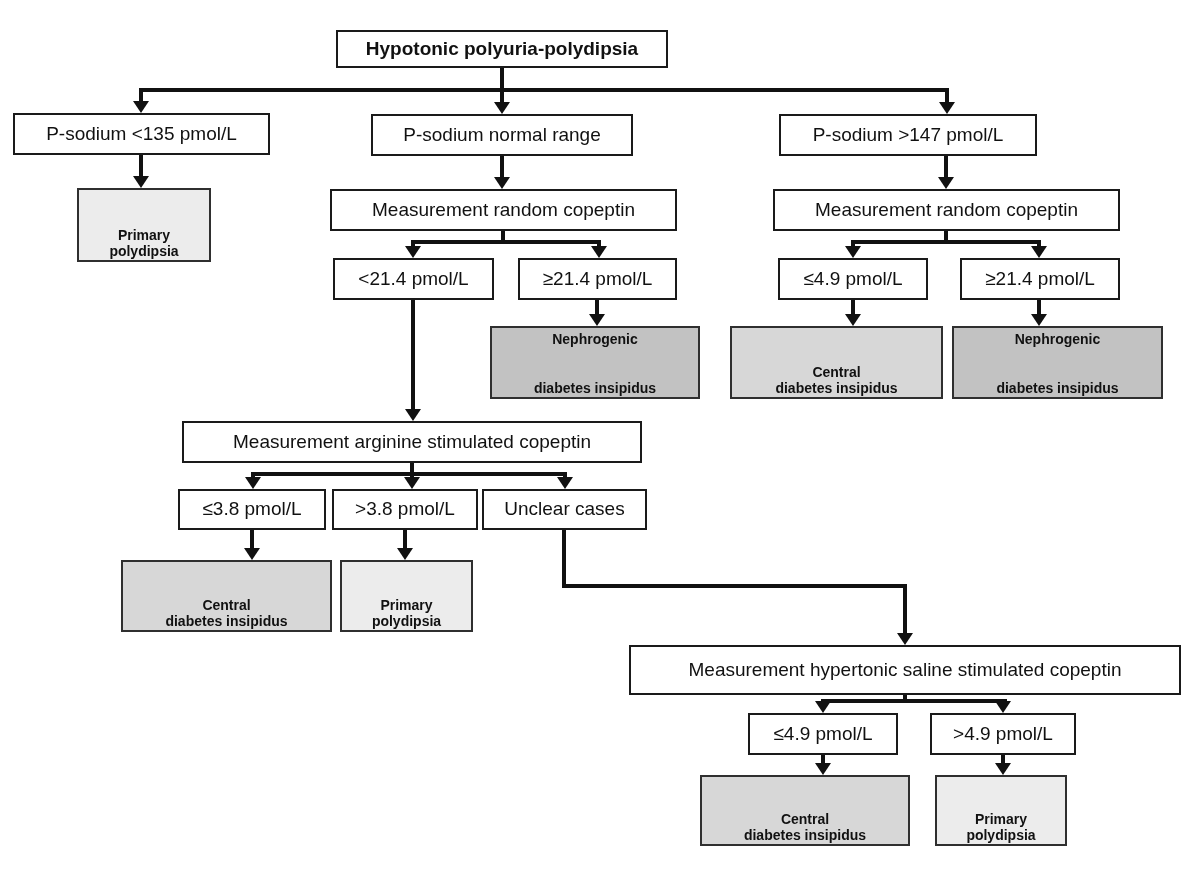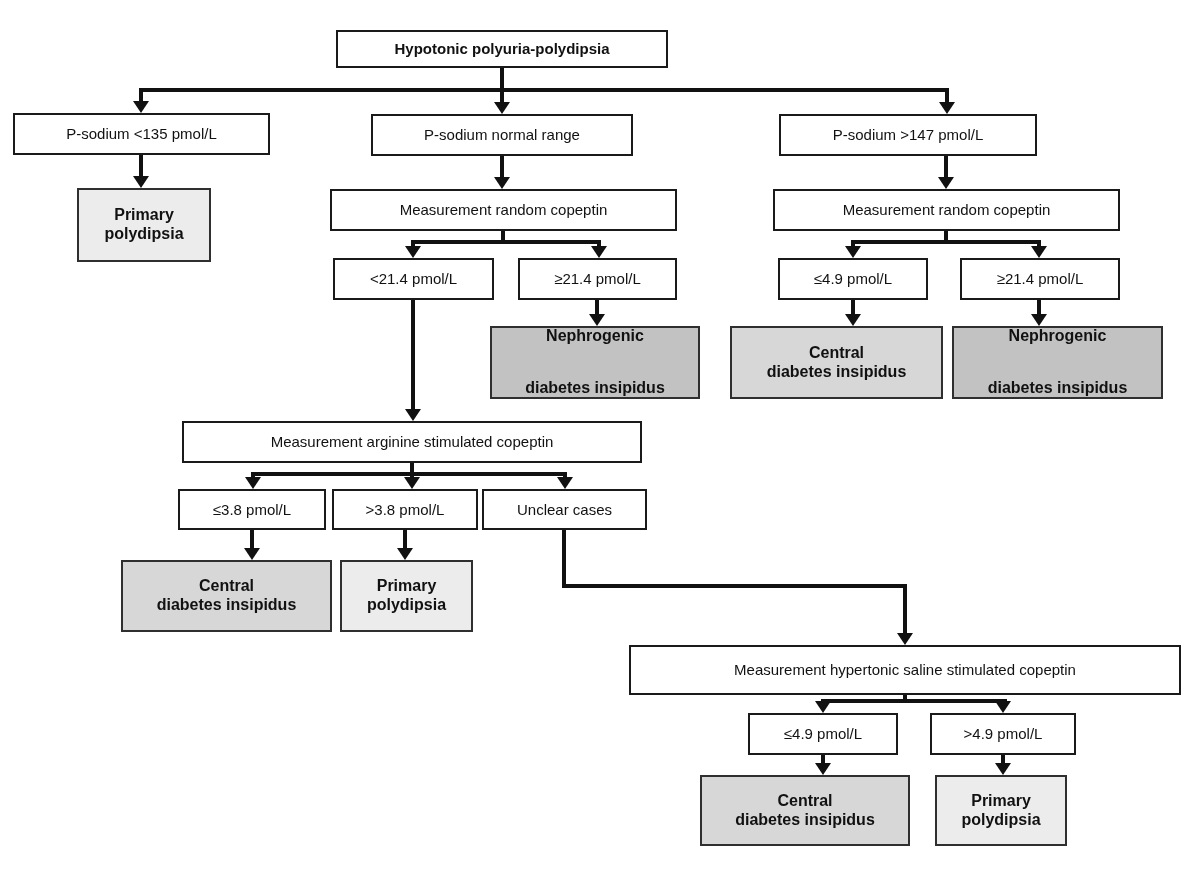--- a/index.html
+++ b/index.html
@@ -15,30 +15,31 @@
   .box {
     position: absolute;
     box-sizing: border-box;
     background: #ffffff;
     border: 2px solid var(--box-border, #1a1a1a);
     display: flex;
     flex-direction: column;
     align-items: center;
     justify-content: center;
     text-align: center;
-    font-size: 15px;
+    font-size: 19px;
     line-height: 1.18;
     white-space: nowrap;
   }
   .box span { display: block; }
   .bold { font-weight: bold; }
   .result {
     border: 2.5px solid var(--result-border, #2f2f2f);
     font-weight: bold;
-    font-size: 16px;
+    font-size: 14px;
+    justify-content: flex-end;
   }
   .fill-light  { background: var(--fill-light,  #ececec); }
   .fill-medium { background: var(--fill-medium, #d7d7d7); }
   .fill-dark   { background: var(--fill-dark,   #c2c2c2); gap: 33px; }
   .seg { position: absolute; background: var(--line, #111111); }
   .arr {
     position: absolute;
     width: 0; height: 0;
     border-left: 8px solid transparent;
     border-right: 8px solid transparent;

